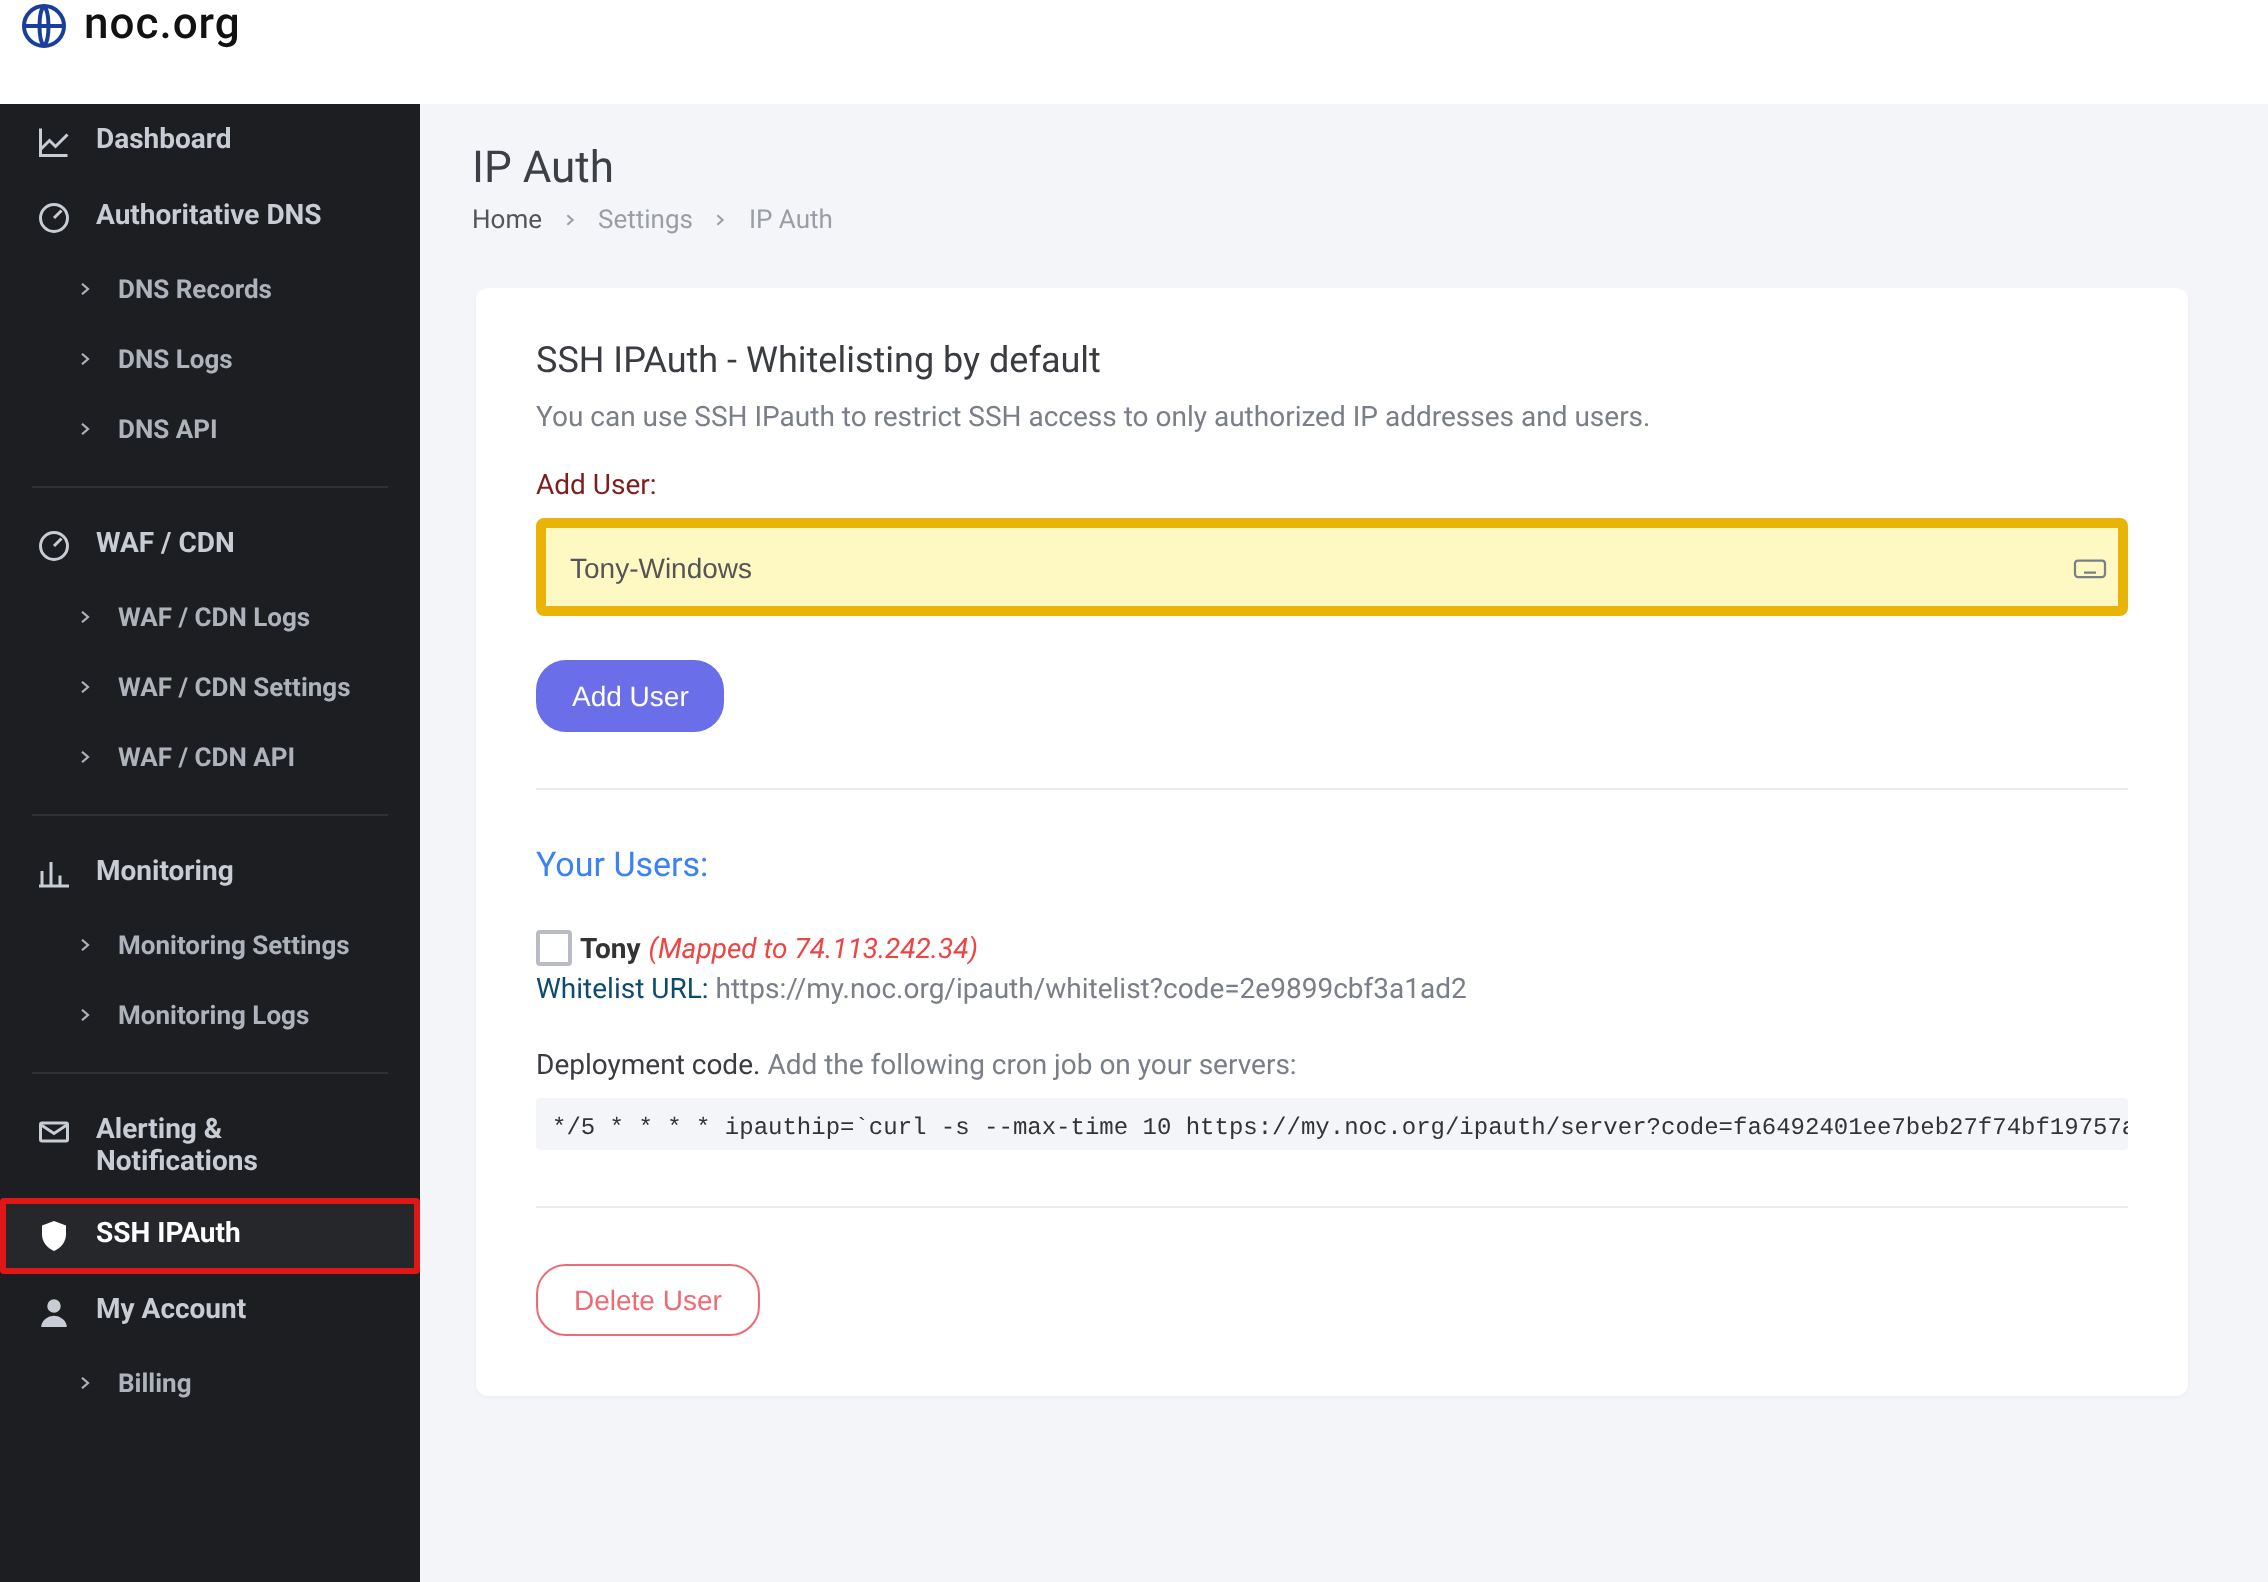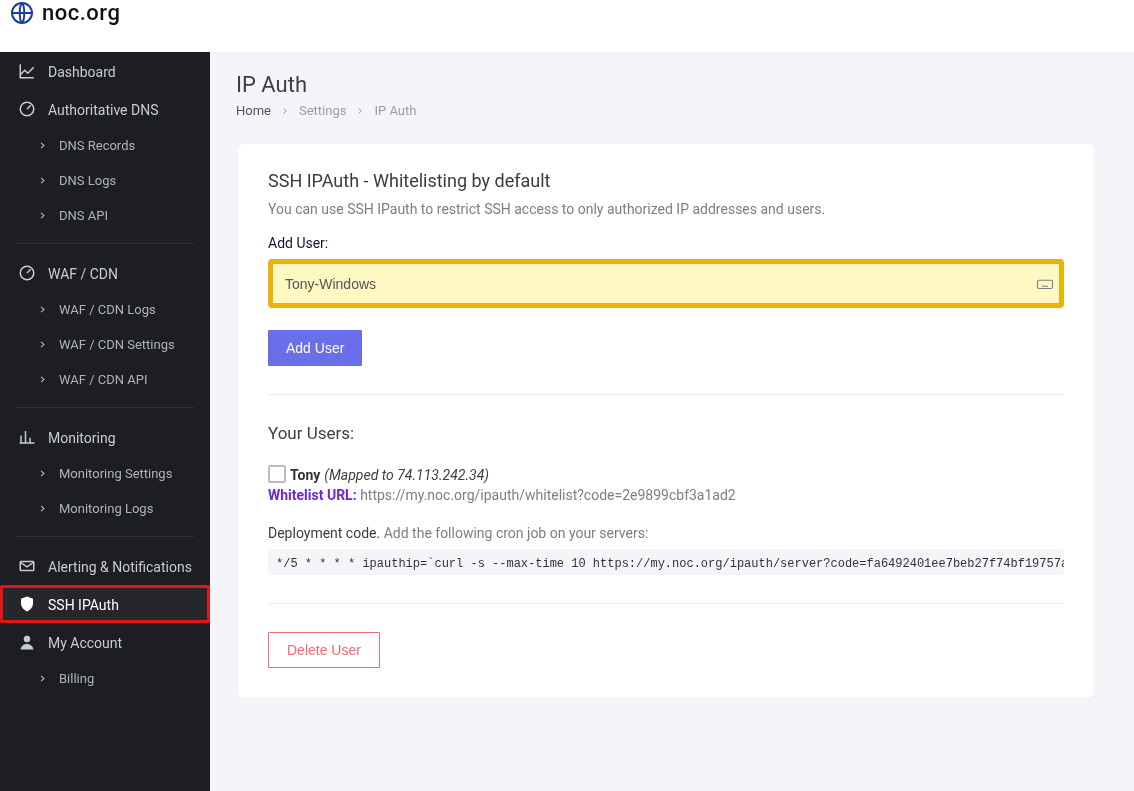--- a/index.html
+++ b/index.html
@@ -10,55 +10,55 @@
   .topbar { height:52px; width:100%; background:#fff; display:flex; align-items:flex-start; padding-left:10px; }
   .logo { display:flex; align-items:center; gap:8px; }
   .logo-text { font-weight:500; font-size:22px; color:#111; letter-spacing:.5px; }
   .logo-mark { width:24px; height:24px; display:flex; align-items:center; justify-content:center; }
   .logo-mark svg { width:24px; height:24px; }
 
   
   .sidebar { position:absolute; left:0; top:52px; bottom:0; width:210px; background:#1d1e22; color:#bfc3c9; overflow-y:auto; }
   .sidebar ul { list-style:none; margin:0; padding:0; }
   .sb-divider { height:1px; background:#2f3136; margin:10px 16px; }
-  .sb-item, .sb-sub { display:flex; align-items:flex-end; padding:10px 18px; cursor:pointer; font-size:14px; color:#c8ccd4; gap:12px; }
+  .sb-item, .sb-sub { display:flex; align-items:flex-start; padding:10px 18px; cursor:pointer; font-size:14px; color:#c8ccd4; gap:12px;font-weight:bold; }
   .sb-sub { padding-left:38px; font-size:13px; color:#aeb3bb; }
   .sb-item[data-highlight="true"] { outline:3px solid #e01717; outline-offset:-3px; background:#26272b; color:#fff; border-radius:2px; }
   .sb-icon { width:18px; height:18px; display:flex; align-items:center; justify-content:center; flex:0 0 18px; }
   .sb-icon svg { width:18px; height:18px; stroke:#c8ccd4; fill:#c8ccd4; }
   .chev svg { width:9px; height:9px; stroke:#9ba0a8; fill:#9ba0a8; }
 
   
   .main { position:absolute; left:210px; right:0; top:52px; bottom:0; overflow-y:auto; }
   .page-head { padding:20px 26px 16px 26px; }
   .page-title { font-size:22px; font-weight:400; color:#3d3f46; margin:0 0 6px 0; }
   .breadcrumb { display:flex; align-items:center; gap:10px; font-size:13px; color:#9a9da5; }
   .breadcrumb .bc-home { color:#555; }
   .bc-sep svg { width:8px; height:8px; stroke:#9a9da5; fill:#9a9da5; }
 
   .card { background:#fff; margin:10px 40px 30px 28px; border-radius:6px; padding:26px 30px 30px 30px; box-shadow:0 1px 2px rgba(0,0,0,.04); }
   .card h2 { font-size:18px; font-weight:400; color:#3a3c42; margin:0 0 10px 0; }
   .card .desc { color:#7a7e88; font-size:14px; margin:0 0 18px 0; }
-  .label { color:#0f172a; font-size:14px; margin-bottom:8px; display:block; }
+  .label { color:#7f1d1d; font-size:14px; margin-bottom:8px; display:block; }
   .text-input { width:100%; height:49px; border:5px solid #eab308; border-radius:4px; padding:0 38px 0 12px; font-size:14px; color:#555; background:#fef9c3; position:relative; }
   .input-wrap { position:relative; }
   .input-icon { position:absolute; right:10px; top:50%; transform:translateY(-50%); width:18px; height:18px; color:#7a7e88; }
   .input-icon svg { width:18px; height:18px; fill:#4a4c52; }
-  .btn { display:inline-flex; align-items:center; justify-content:center; height:36px; padding:0 18px; border-radius:1px; font-size:14px; cursor:pointer; border:none; }
+  .btn { display:inline-flex; align-items:center; justify-content:center; height:36px; padding:0 18px; border-radius:15px; font-size:14px; cursor:pointer; border:none; }
   .btn-primary { background:#6a6ee8; color:#fff; }
   .btn-danger { background:#fff; border:1px solid #ef6a74; color:#ef6a74; }
   .hr { height:1px; background:#ececf0; margin:28px 0; }
 
-  .section-title { font-size:17px; color:#404040; margin:0 0 22px 0; font-weight:400; }
+  .section-title { font-size:17px; color:#3b82f6; margin:0 0 22px 0; font-weight:400; }
   .user-line { display:flex; align-items:flex-end; gap:4px; margin-bottom:4px; }
   .chk { width:18px; height:18px; border:2px solid #b9bcc5; border-radius:2px; background:#fff; flex:0 0 18px; }
   .user-name { font-weight:700; color:#333; }
-  .user-mapped { font-style:italic; color:#404040; }
+  .user-mapped { font-style:italic; color:#ef4444; }
   .wl-line { font-size:14px; margin-bottom:22px; }
-  .wl-label { color:#6d28d9;font-weight:bold; }
+  .wl-label { color:#0c4a6e; }
   .wl-url { color:#7a7e88; }
   .dep-line { font-size:14px; margin-bottom:8px; }
   .dep-label { color:#3a3c42; }
   .dep-text { color:#7a7e88; }
   .code-box { background:#f4f5f9; border-radius:2px; padding-bottom:4px; }
   .code-scroll { overflow-x:auto; direction:ltr; scrollbar-width:auto; }
   .code-pre { font-family: "Consolas","Menlo","Courier New",monospace; font-size:12px; white-space:pre; color:#333; padding:8px 8px 0 8px; margin:0; display:inline-block; min-width:2000px; }
   .code-scroll::-webkit-scrollbar { height:14px; }
   .code-scroll::-webkit-scrollbar-track { background:#e9e9ee; }
   .code-scroll::-webkit-scrollbar-thumb { background:#bfbfc6; }

